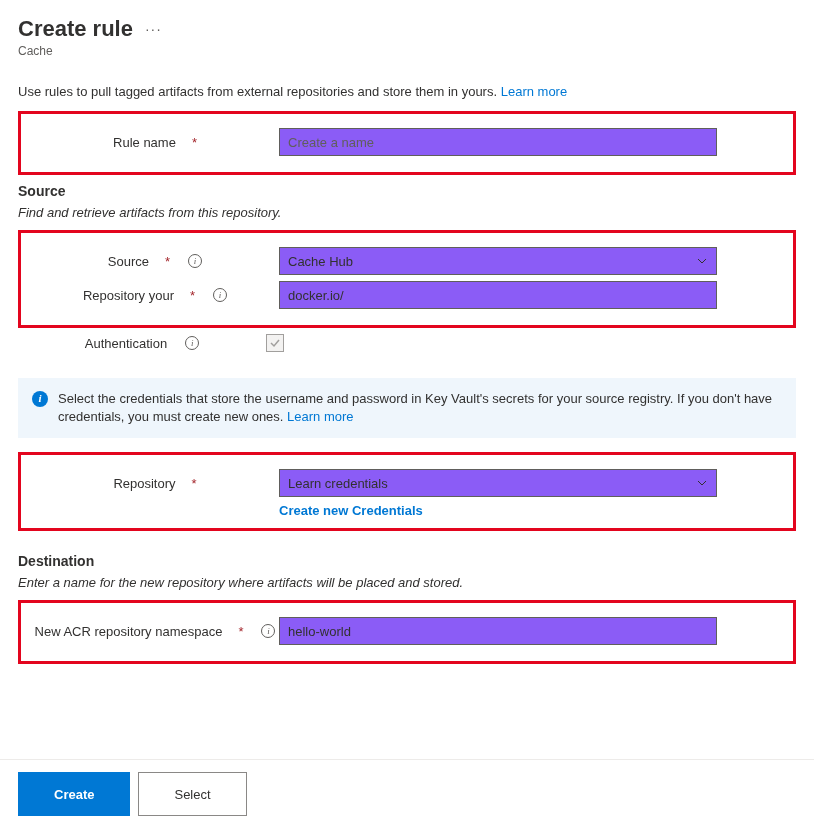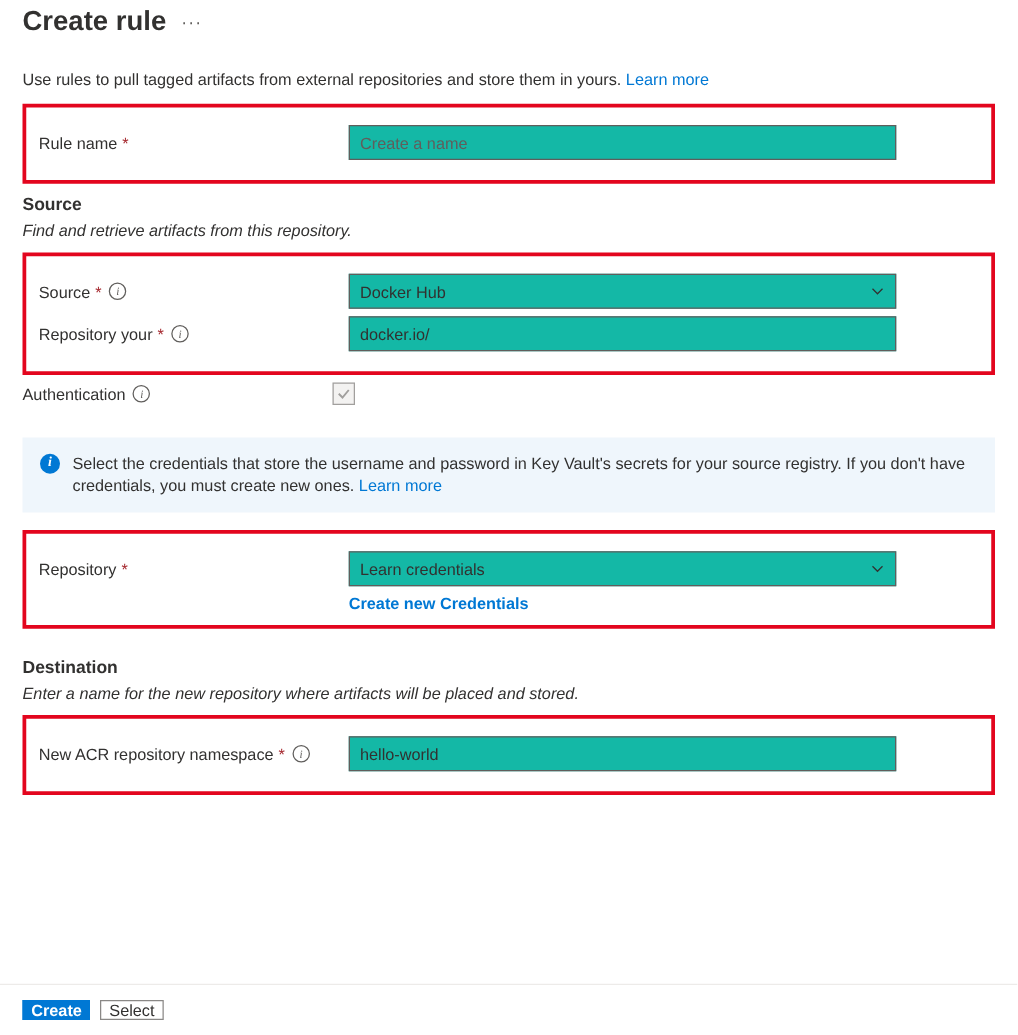--- a/index.html
+++ b/index.html
@@ -5,43 +5,43 @@
     * { box-sizing: border-box; margin: 0; padding: 0; }
     body {
       font-family: "Segoe UI", -apple-system, sans-serif;
       font-size: 13px;
       color: #323130;
       background: #fff;
       width: 814px;
       height: 828px;
       position: relative;
     }
-    .header { padding: 4px 18px 0; }
+    .header { padding: 16px 18px 0; }
     .title-row { display: flex; align-items: center; gap: 12px; }
     .title { font-size: 22px; font-weight: 600; }
     .more-btn { color: #605e5c; font-size: 14px; letter-spacing: 1px; cursor: pointer; }
     .subtitle { font-size: 12px; color: #605e5c; margin-top: 2px; }
     .content { padding: 0 18px 18px; }
     .intro { margin-top: 26px; margin-bottom: 12px; }
     .intro a, .link { color: #0078d4; text-decoration: none; cursor: pointer; }
     .hl-box { border: 3px solid #e3051e; padding: 8px 10px 10px; margin: 6px 0; }
     .row { display: flex; align-items: center; margin: 6px 0; }
-    .label { flex: 0 0 248px; display: flex; align-items: center; gap: 4px; }
+    .label { flex: 0 0 248px; display: flex; align-items: center; gap: 16px; justify-content: center; }
     .req { color: #a4262c; }
     .info-ico {
       display: inline-flex; width: 14px; height: 14px; border: 1px solid #605e5c;
       border-radius: 50%; align-items: center; justify-content: center;
       font-size: 9px; color: #605e5c; font-style: italic; font-family: Georgia, serif;
       margin-left: 2px; cursor: default;
     }
     .field { flex: 1; }
     .text-input, .select {
       width: 100%; max-width: 438px; height: 26px; border: 1px solid #605e5c;
       padding: 13px 8px; font-family: inherit; font-size: 13px; color: #323130;
-      background: #14b8a6;
+      background: #8b5cf6;
     }
     .text-input::placeholder { color: #605e5c; }
     .select { display: flex; align-items: center; justify-content: space-between; cursor: pointer; }
     .chev { flex: 0 0 auto; }
     .chev svg { display: block; }
     .section-h { font-weight: 600; font-size: 14px; margin: 8px 0 6px; }
     .section-desc { margin: 4px 0 10px; font-style: italic; }
     .checkbox {
       width: 18px; height: 18px; border: 1px solid #a19f9d; background: #f3f2f1;
       display: inline-flex; align-items: center; justify-content: center; color: #a19f9d;
@@ -56,33 +56,34 @@
       justify-content: center; font-size: 11px; font-weight: 700; margin-top: 1px;
       font-style: italic; font-family: Georgia, serif;
     }
     .below-field { margin-left: 248px; margin-top: 4px; font-weight: bold; }
     .footer-bar {
       position: absolute; left: 0; right: 0; bottom: 0;
       border-top: 1px solid #edebe9; padding: 12px 18px;
       display: flex; gap: 8px; background: #fff;
     }
     .btn {
-      height: 16px; padding: 0 6px; font-family: inherit; font-size: 13px;
+      height: 44px; padding: 0 35px; font-family: inherit; font-size: 13px;
       border: 1px solid #8a8886; background: #fff; cursor: pointer; color: #323130;
     }
     .btn.primary { background: #0078d4; border-color: #0078d4; color: #fff; font-weight: 600; }
   </style>
 </head>
 <body>
 
 <div class="header">
   <div class="title-row">
     <div class="title">Create rule</div>
     <div class="more-btn">···</div>
   </div>
+  <div class="subtitle">Cache</div>
 </div>
 
 <div class="content">
   <div class="intro">
     <span>Use rules to pull tagged artifacts from external repositories and store them in yours.</span>
     <a class="link">Learn more</a>
   </div>
 
   <div class="hl-box">
     <div class="row">
@@ -101,21 +102,21 @@
 
   <div class="hl-box">
     <div class="row">
       <div class="label">
         <span>Source</span>
         <span class="req">*</span>
         <span class="info-ico">i</span>
       </div>
       <div class="field">
         <div class="select">
-          <span>Docker Hub</span>
+          <span>Cache Hub</span>
           <span class="chev">
             <svg width="12" height="12" viewBox="0 0 12 12">
                 <path d="M2 4 L6 8 L10 4" stroke="#323130" stroke-width="1" fill="none"></path>
               </svg>
           </span>
         </div>
       </div>
     </div>
     <div class="row">
       <div class="label">

